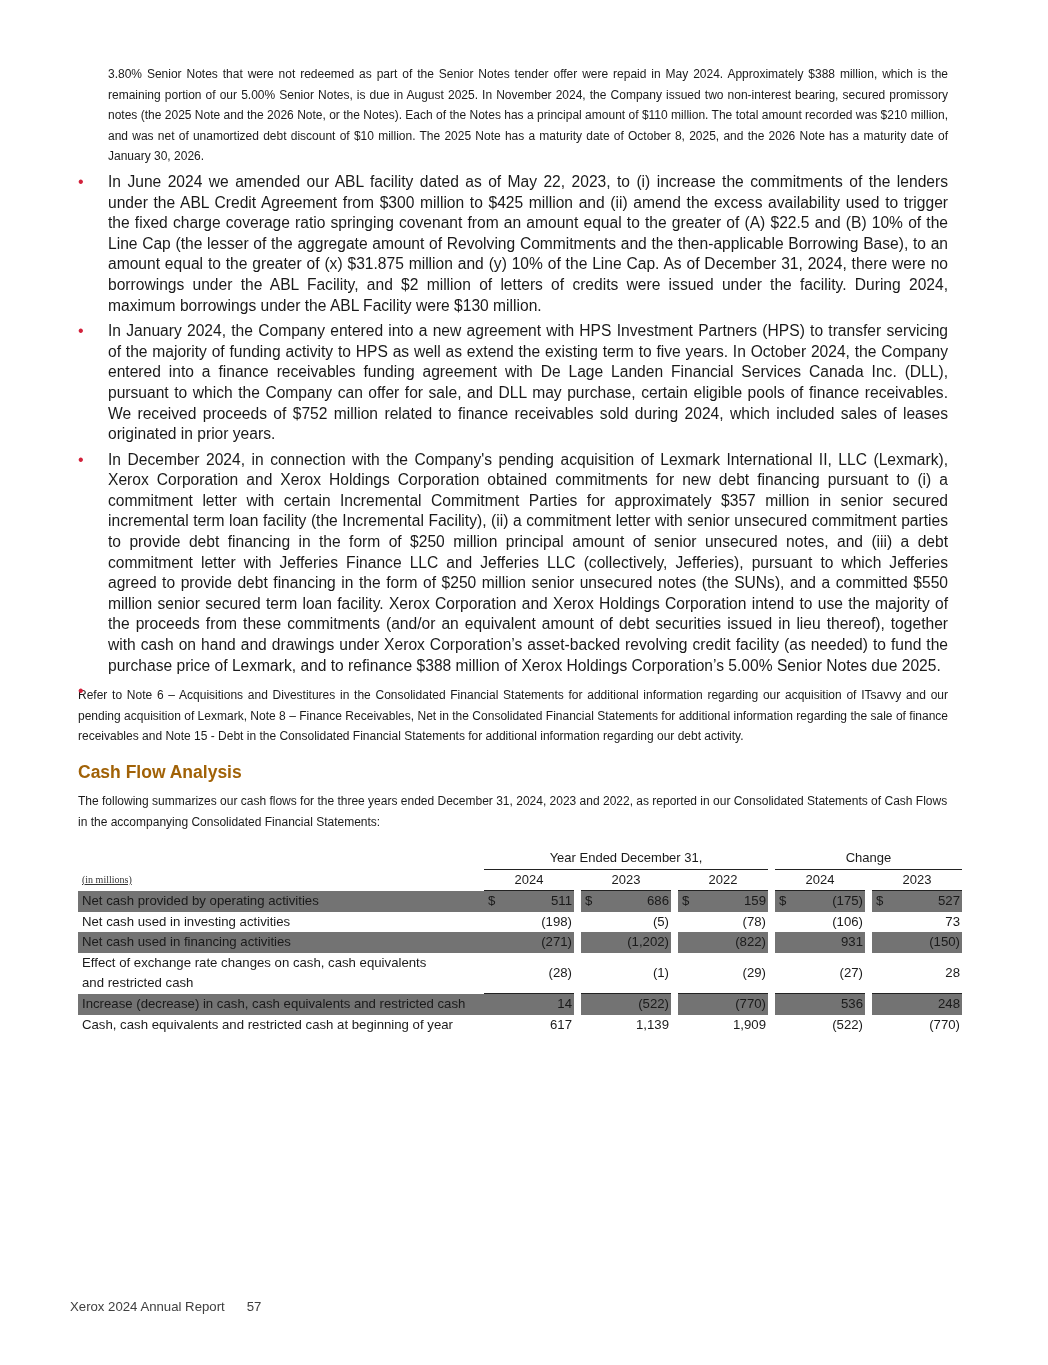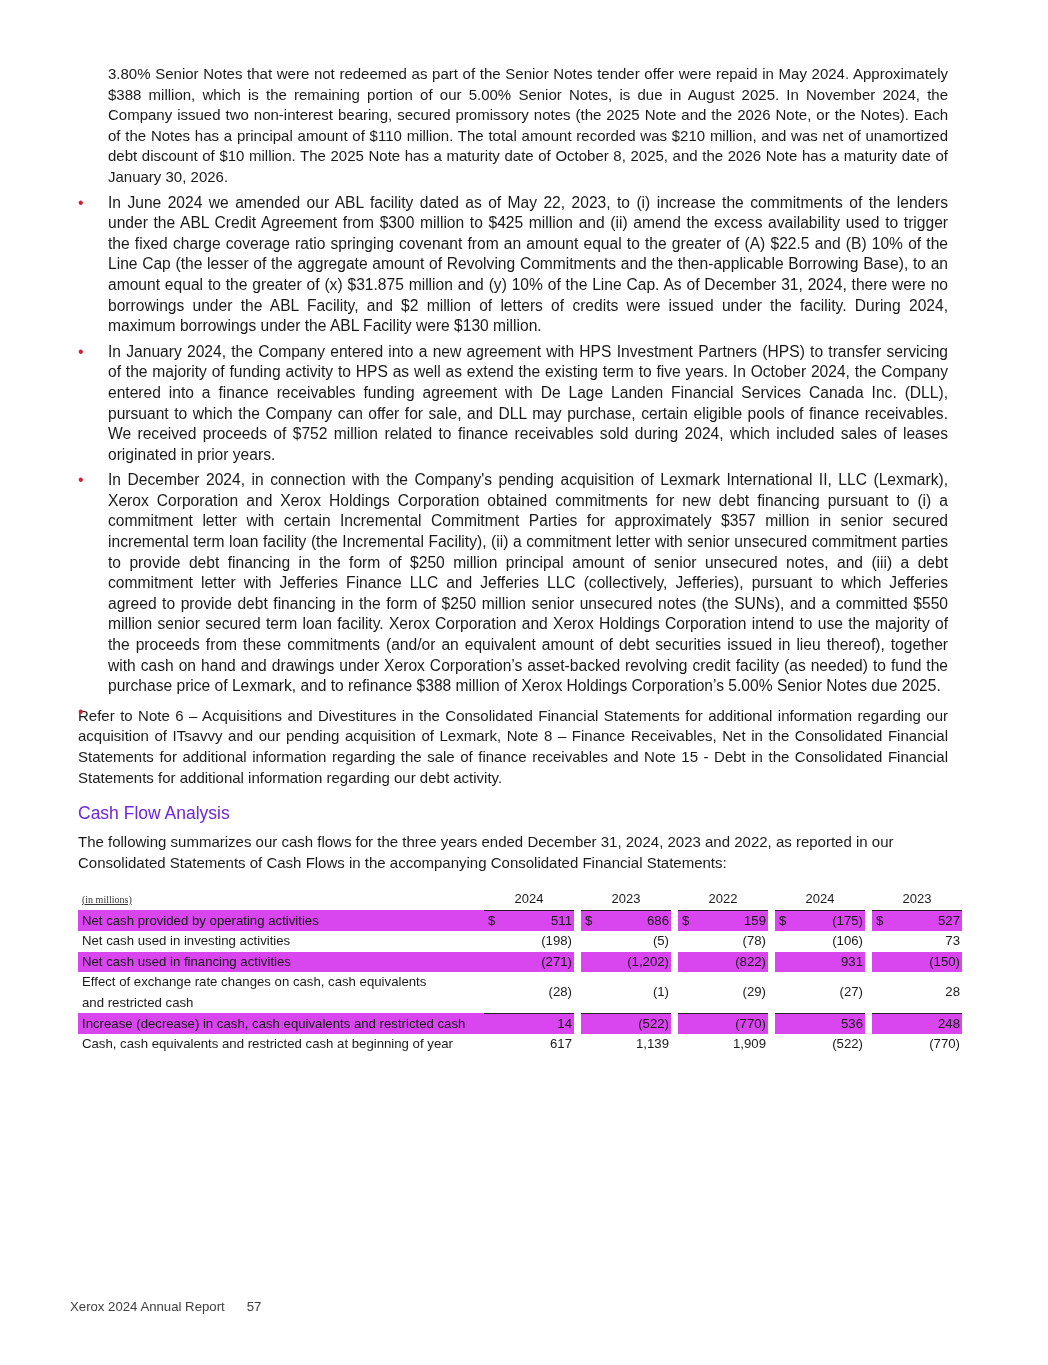--- a/index.html
+++ b/index.html
@@ -1,30 +1,30 @@
 <!DOCTYPE html>
 <html><head>
 <meta charset="utf-8">
 <style>
   html, body { margin: 0; padding: 0; background: #ffffff; }
   body { width: 1048px; height: 1365px; position: relative; font-family: "Liberation Sans", sans-serif; color: #1a1a1a; }
   .page { position: absolute; left: 78px; top: 64px; width: 870px; }
-  .p { font-size: 15px; line-height: 20.6px; text-align: justify; margin: 0; }
+  .p { font-size: 12px; line-height: 20.6px; text-align: justify; margin: 0; }
   .indent { padding-left: 30px; }
   .bullet-list { margin: 0; padding: 0; list-style: none; }
   .bullet-item { position: relative; padding-left: 30px; margin-top: 5px; font-size: 15.6px; line-height: 20.6px; text-align: justify; }
   .bullet-dot { position: absolute; left: 0; top: 0; color: #d2213b; font-size: 16px; }
   .para-gap { margin-top: 9px; }
-  h2.section { color: #6d28d9; font-size: 17.5px; font-weight: normal; margin: 14px 0 8px 0; line-height: 22px; }
+  h2.section { color: #a16207; font-size: 17.5px; font-weight: bold; margin: 14px 0 8px 0; line-height: 22px; }
   table.cf { border-collapse: collapse; width: 884px; margin-top: 16px; font-size: 13.2px; }
   table.cf td { padding: 0; height: 20.5px; line-height: 20.5px; vertical-align: middle; }
   .hdr-group { text-align: center; font-size: 13px; }
   .rule-bottom { border-bottom: 1.5px solid #222; }
   .units { font-size: 10px; text-decoration: underline; color: #333; padding-left: 4px !important; font-family: Liberation Serif, serif; }
-  .row-shade td.lbl, .row-shade td.num, .row-shade td.cur { background: #d946ef; }
+  .row-shade td.lbl, .row-shade td.num, .row-shade td.cur { background: #737373; }
   td.lbl { padding-left: 4px !important; }
   td.cur { text-align: left; padding-left: 4px !important; width: 18px; }
   td.num { text-align: right; padding-right: 2px !important; width: 66px; }
   td.gap { width: 7px; background: #fff !important; }
   .sub-top td.num, .sub-top td.cur { border-top: 1.5px solid #222; }
   .dbl td.num, .dbl td.cur { border-bottom: 4px double #222; }
   .two-line td { height: 34px; line-height: 15px; vertical-align: bottom; padding-bottom: 2px; }
   .footer { position: absolute; left: 70px; top: 1299px; color: #404040; font-size: 13.2px; }
   .footer span { margin-right: 22px; }
 </style>
@@ -41,20 +41,26 @@
     <li class="bullet-item"><span class="bullet-dot">•</span></li>
   </ul>
 
   <p class="p para-gap">Refer to Note 6 – Acquisitions and Divestitures in the Consolidated Financial Statements for additional information regarding our acquisition of ITsavvy and our pending acquisition of Lexmark, Note 8 – Finance Receivables, Net in the Consolidated Financial Statements for additional information regarding the sale of finance receivables and Note 15 - Debt in the Consolidated Financial Statements for additional information regarding our debt activity.</p>
 
   <h2 class="section">Cash Flow Analysis</h2>
   <p class="p" style="text-align:left;">The following summarizes our cash flows for the three years ended December 31, 2024, 2023 and 2022, as reported in our Consolidated Statements of Cash Flows in the accompanying Consolidated Financial Statements:</p>
 
   <table class="cf">
     <tbody>
+        <tr>
+      <td></td>
+      <td colspan="8" class="hdr-group rule-bottom">Year Ended December 31,</td>
+      <td class="gap"></td>
+      <td colspan="5" class="hdr-group rule-bottom">Change</td>
+    </tr>
     <tr>
       <td class="units">(in millions)</td>
       <td colspan="2" class="hdr-group rule-bottom">2024</td>
       <td class="gap"></td>
       <td colspan="2" class="hdr-group rule-bottom">2023</td>
       <td class="gap"></td>
       <td colspan="2" class="hdr-group rule-bottom">2022</td>
       <td class="gap"></td>
       <td colspan="2" class="hdr-group rule-bottom">2024</td>
       <td class="gap"></td>

